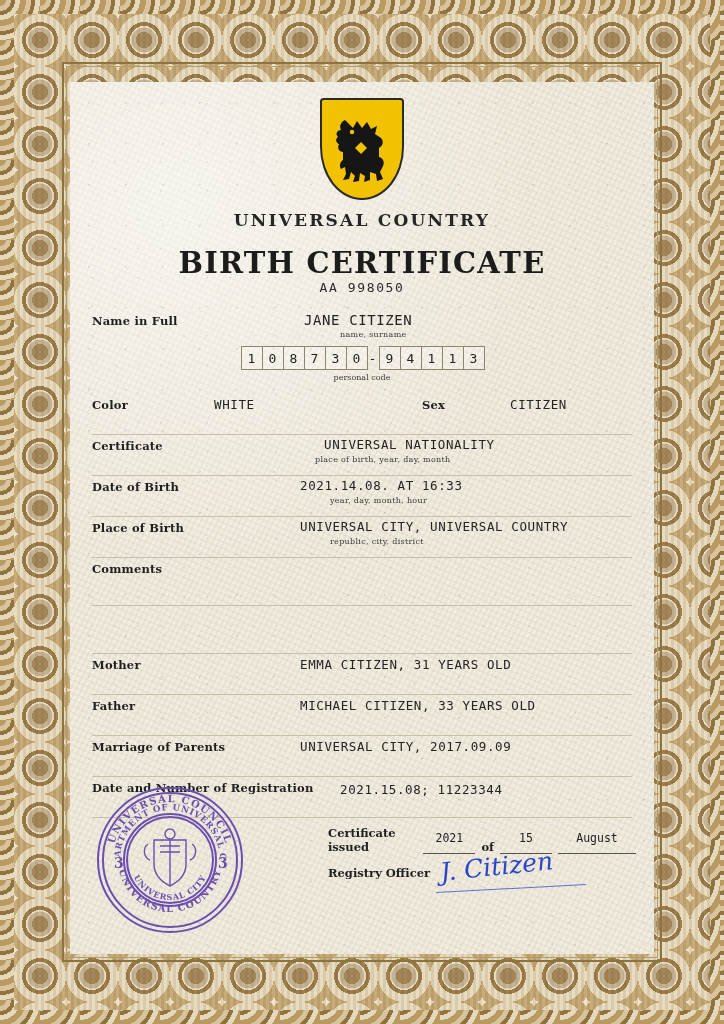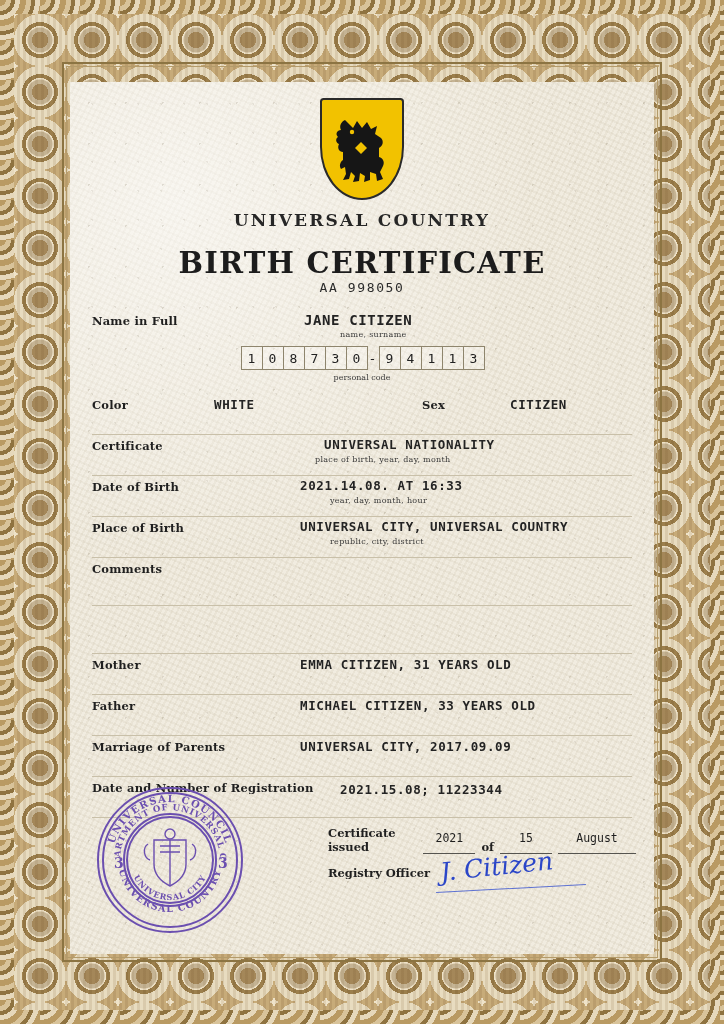--- a/index.html
+++ b/index.html
@@ -156,21 +156,21 @@
     font-family: "DejaVu Serif", serif;
     font-size: 11.5px;
     font-weight: 700;
     color: #1f1f1f;
     letter-spacing: .2px;
   }
   .value {
     position: absolute;
     font-family: "DejaVu Sans Mono", monospace;
     font-size: 12.5px;
-    font-weight: 700;
+    font-weight: 400;
     color: #232323;
     letter-spacing: .6px;
     white-space: nowrap;
   }
   .sub {
     position: absolute;
     font-family: "DejaVu Serif", serif;
     font-size: 8px;
     color: #3a3a3a;
     letter-spacing: .3px;

